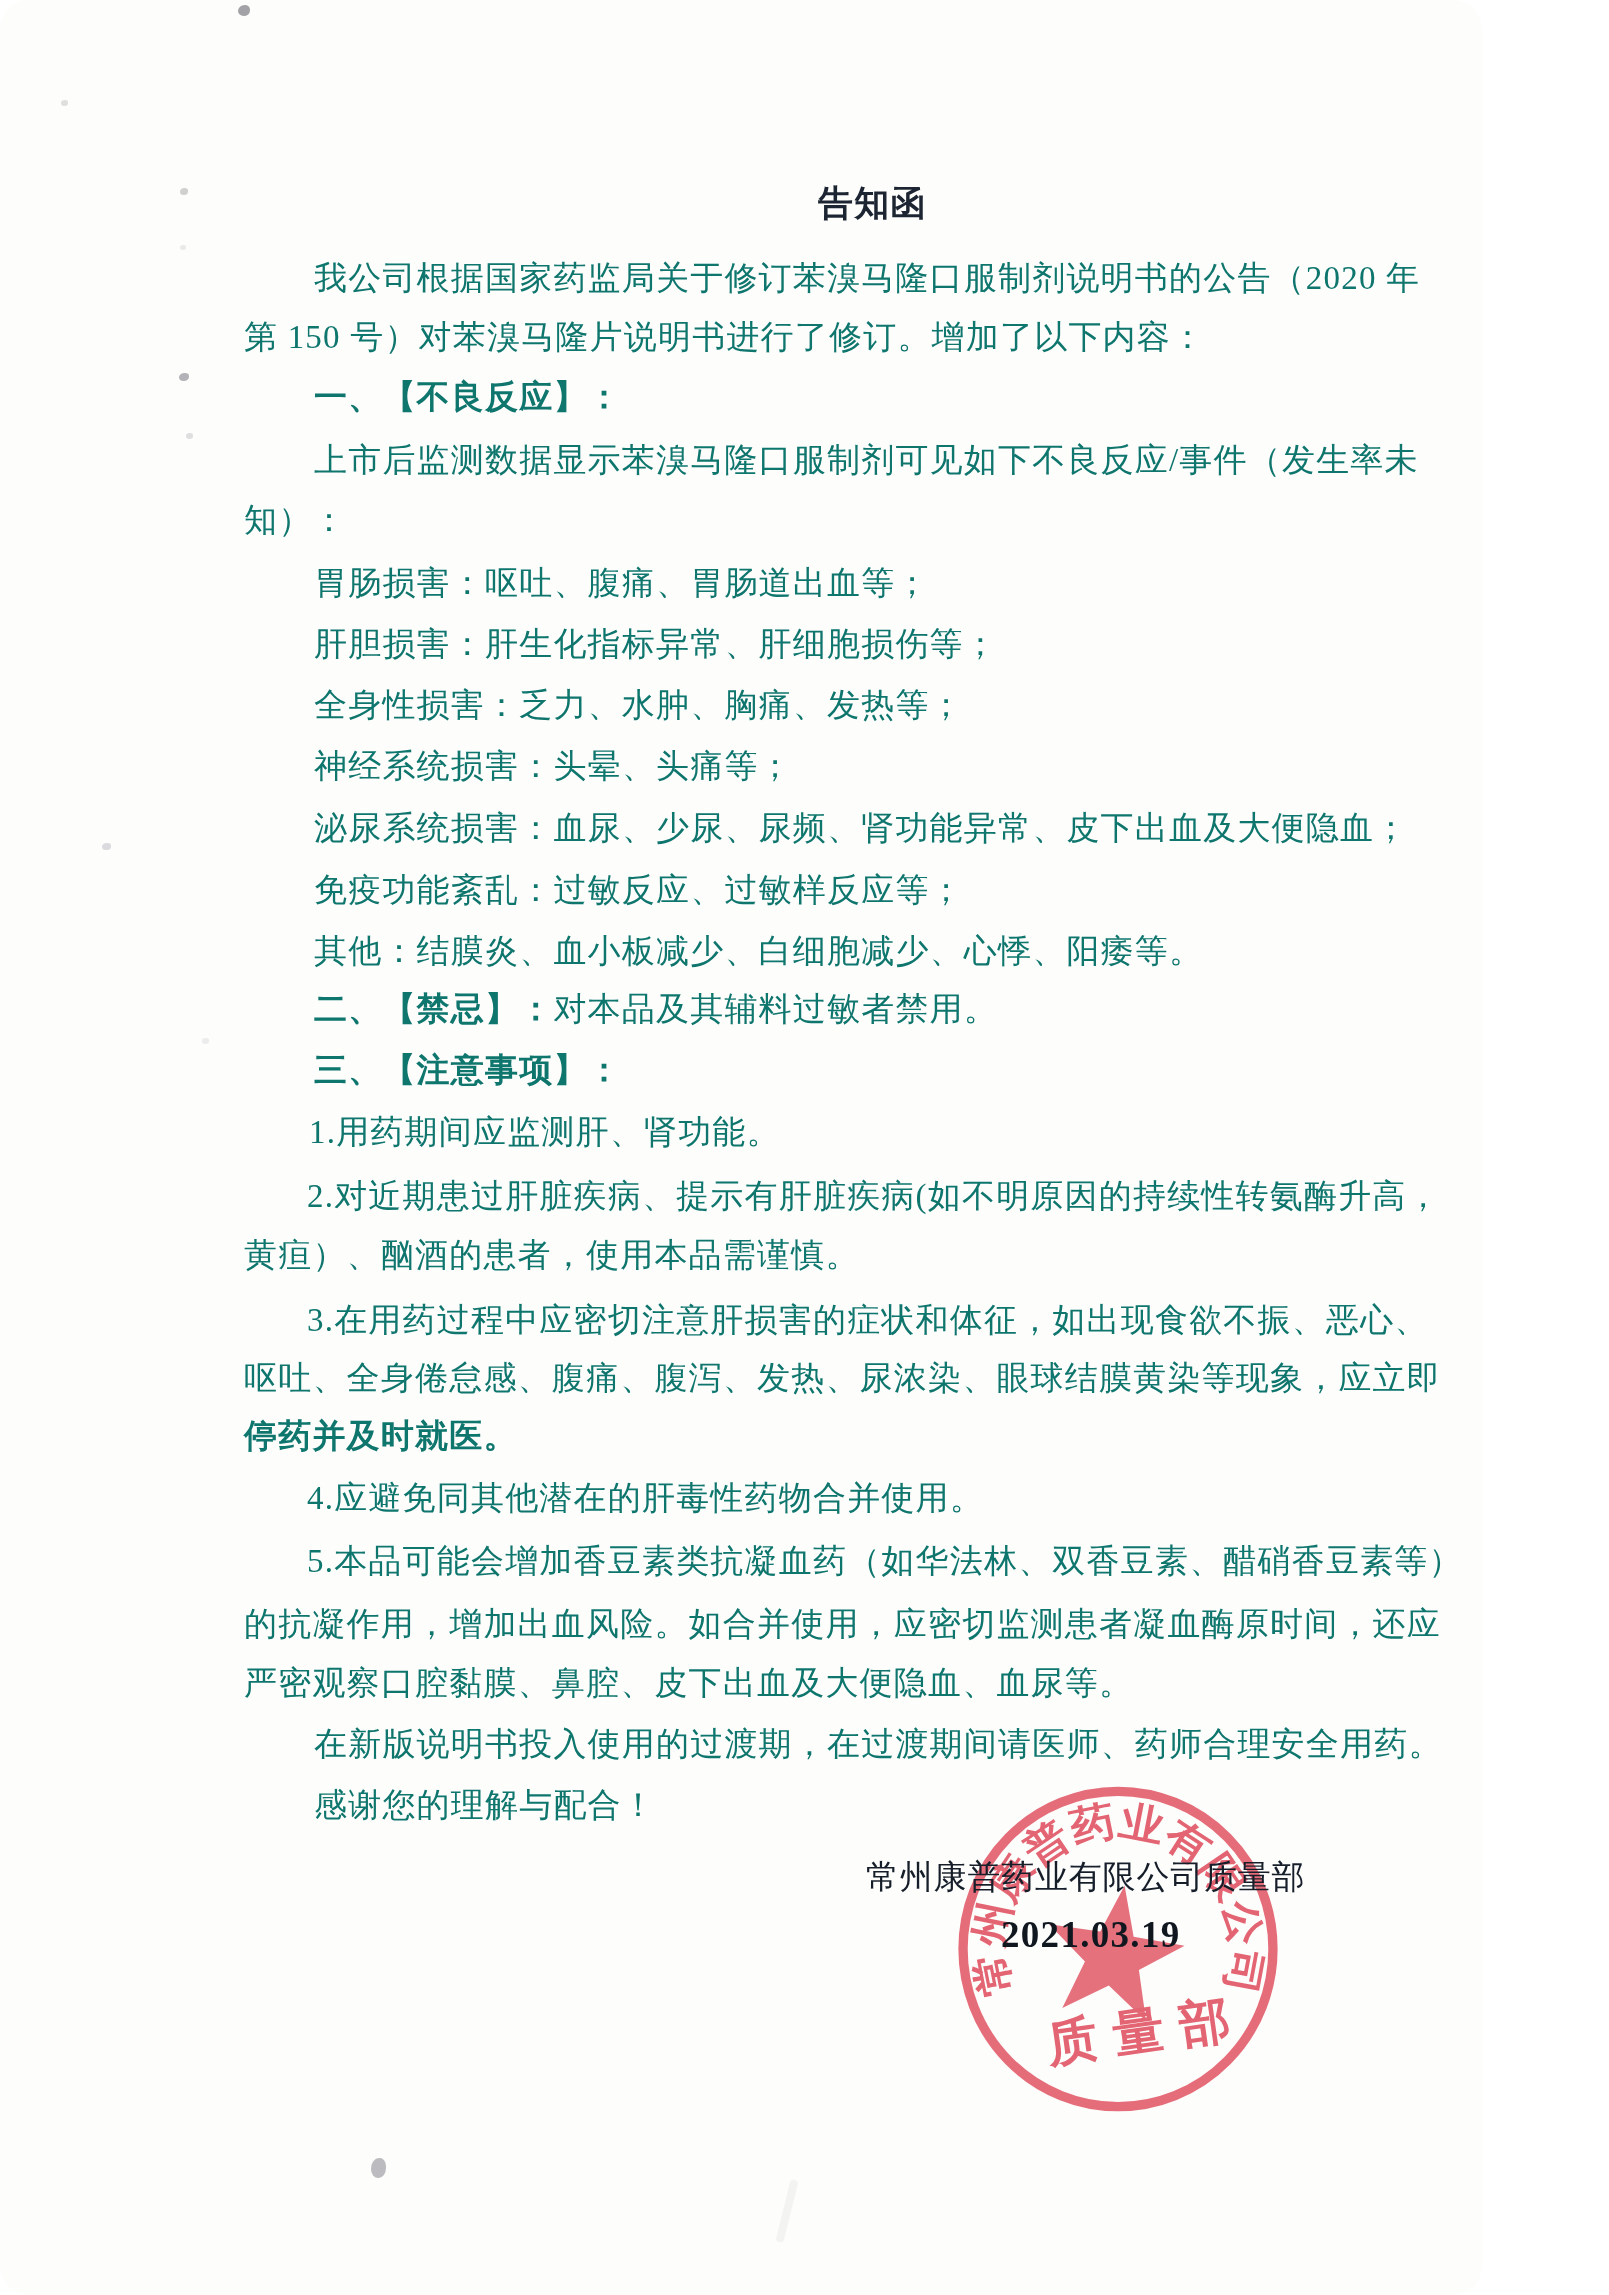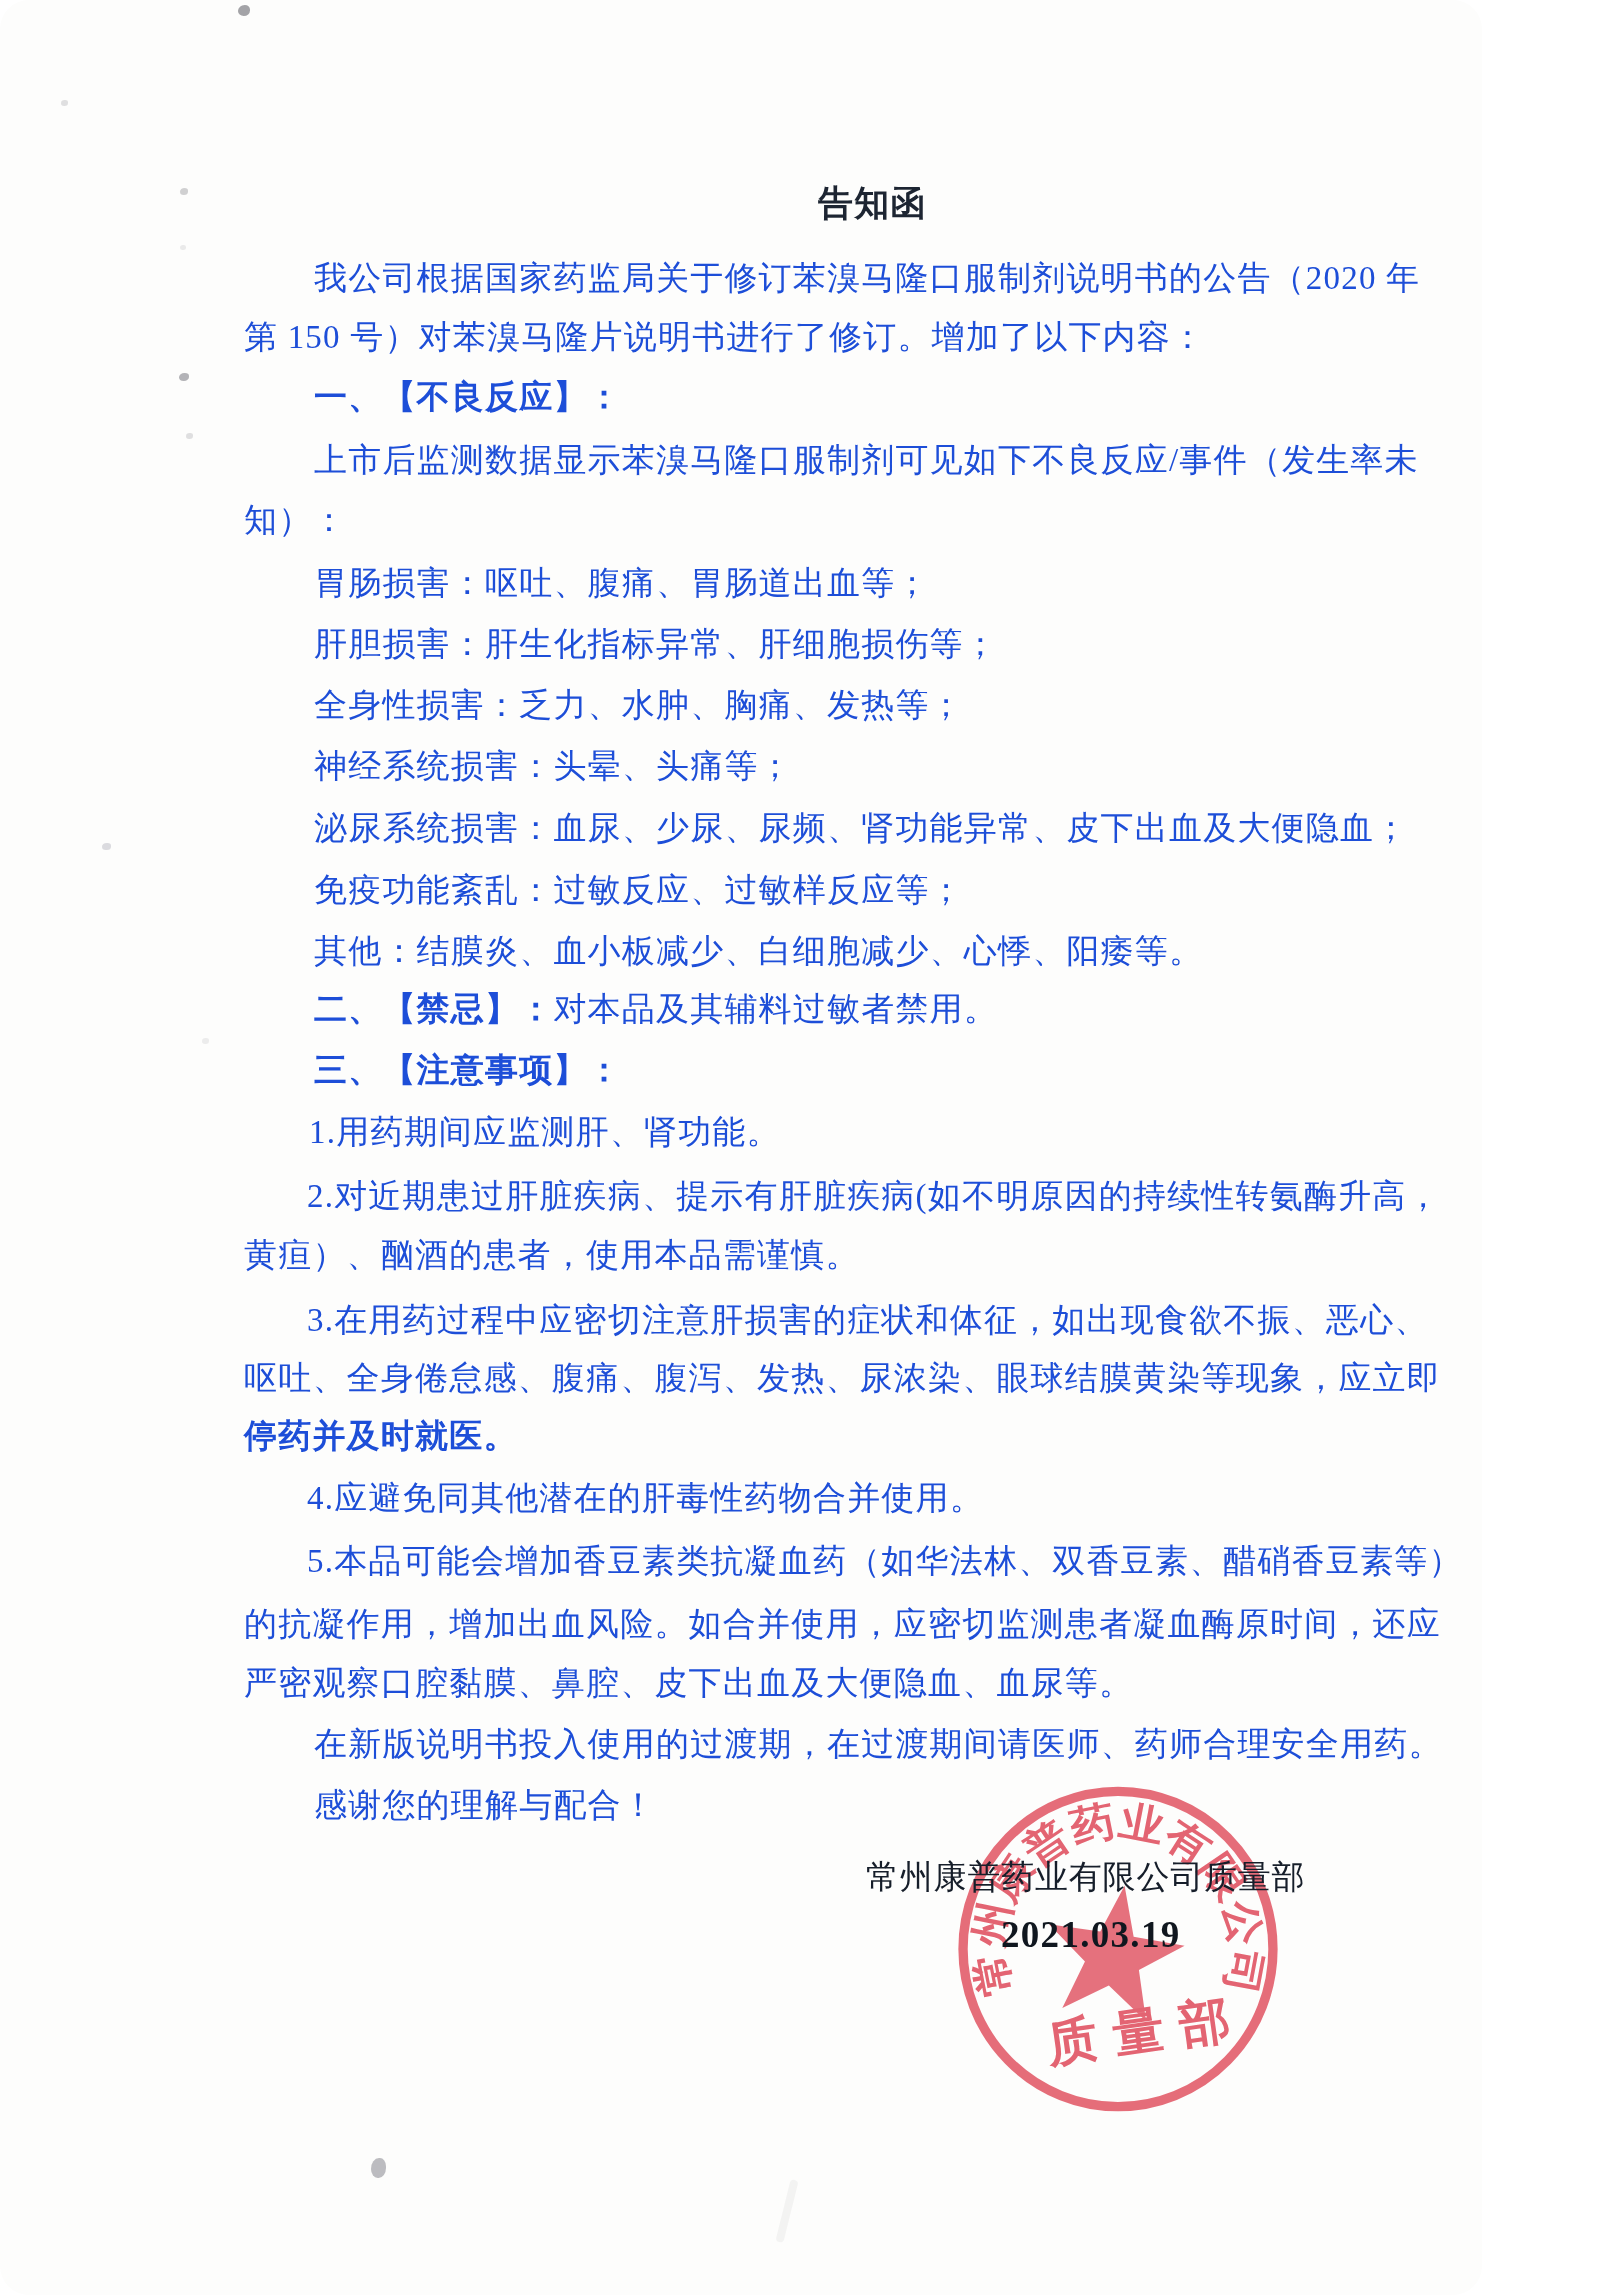--- a/index.html
+++ b/index.html
@@ -18,21 +18,21 @@
     font-weight:bold;
     letter-spacing:1.3px;
     color:#1d2532;
     white-space:nowrap;
   }
   .line{
     position:absolute;
     font-size:33px;
     line-height:37px;
     letter-spacing:1.2px;
-    color:#1d4ed8;
+    color:#0f766e;
     white-space:nowrap;
   }
   .line .b{font-weight:bold;}
   .sig-company{
     position:absolute;
     left:866px;top:1855px;
     font-size:33px;
     letter-spacing:0.8px;
     color:#161e2a;
     white-space:nowrap;

